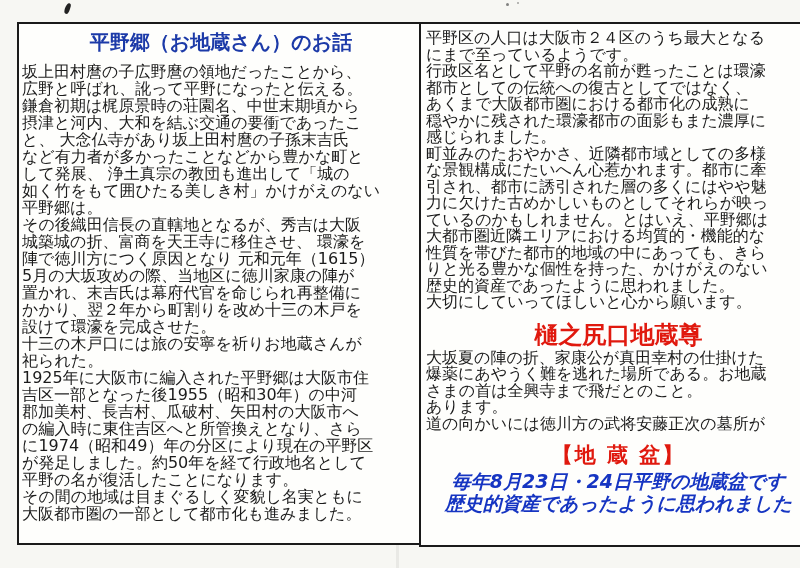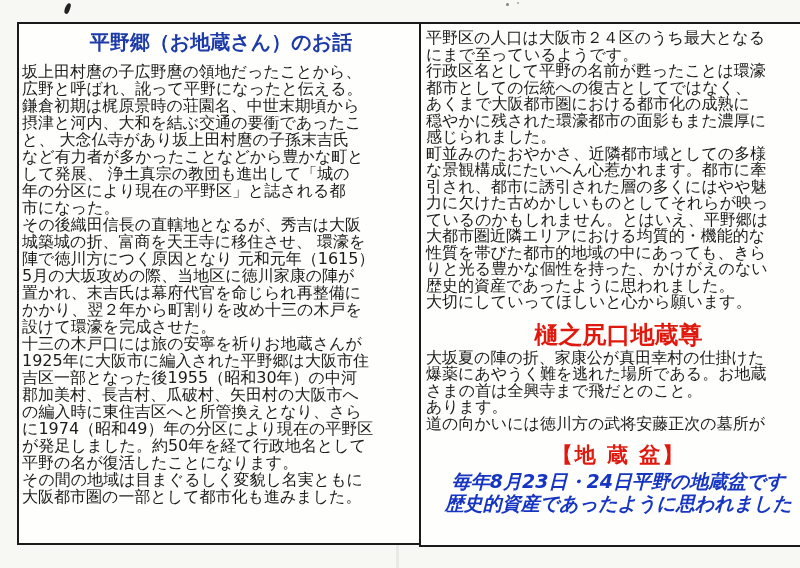--- a/index.html
+++ b/index.html
@@ -59,30 +59,31 @@
   <div class="box" id="left-box">
     <div class="ltitle">平野郷（お地蔵さん）のお話</div>
     <div class="body lbody">
         <div class="tline">坂上田村麿の子広野麿の領地だったことから、</div>
         <div class="tline">広野と呼ばれ、訛って平野になったと伝える。</div>
         <div class="tline">鎌倉初期は梶原景時の荘園名、中世末期頃から</div>
         <div class="tline">摂津と河内、大和を結ぶ交通の要衝であったこ</div>
         <div class="tline">と、 大念仏寺があり坂上田村麿の子孫末吉氏</div>
         <div class="tline">など有力者が多かったことなどから豊かな町と</div>
         <div class="tline">して発展、 浄土真宗の教団も進出して「城の</div>
-        <div class="tline">年の分区により現在の平野区」と誌される都</div>
-        <div class="tline">市になった。</div>
+        <div class="tline">如く竹をもて囲ひたる美しき村」かけがえのない</div>
+        <div class="tline">平野郷は。</div>
         <div class="tline">その後織田信長の直轄地となるが、秀吉は大阪</div>
         <div class="tline">城築城の折、富商を天王寺に移住させ、 環濠を</div>
         <div class="tline">陣で徳川方につく原因となり 元和元年（1615）</div>
         <div class="tline">5月の大坂攻めの際、当地区に徳川家康の陣が</div>
         <div class="tline">置かれ、末吉氏は幕府代官を命じられ再整備に</div>
         <div class="tline">かかり、翌２年から町割りを改め十三の木戸を</div>
         <div class="tline">設けて環濠を完成させた。</div>
         <div class="tline">十三の木戸口には旅の安寧を祈りお地蔵さんが</div>
+        <div class="tline">祀られた。</div>
         <div class="tline">1925年に大阪市に編入された平野郷は大阪市住</div>
         <div class="tline">吉区一部となった後1955（昭和30年）の中河</div>
         <div class="tline">郡加美村、長吉村、瓜破村、矢田村の大阪市へ</div>
         <div class="tline">の編入時に東住吉区へと所管換えとなり、さら</div>
         <div class="tline">に1974（昭和49）年の分区により現在の平野区</div>
         <div class="tline">が発足しました。約50年を経て行政地名として</div>
         <div class="tline">平野の名が復活したことになります。</div>
         <div class="tline">その間の地域は目まぐるしく変貌し名実ともに</div>
         <div class="tline">大阪都市圏の一部として都市化も進みました。</div>
       </div>

